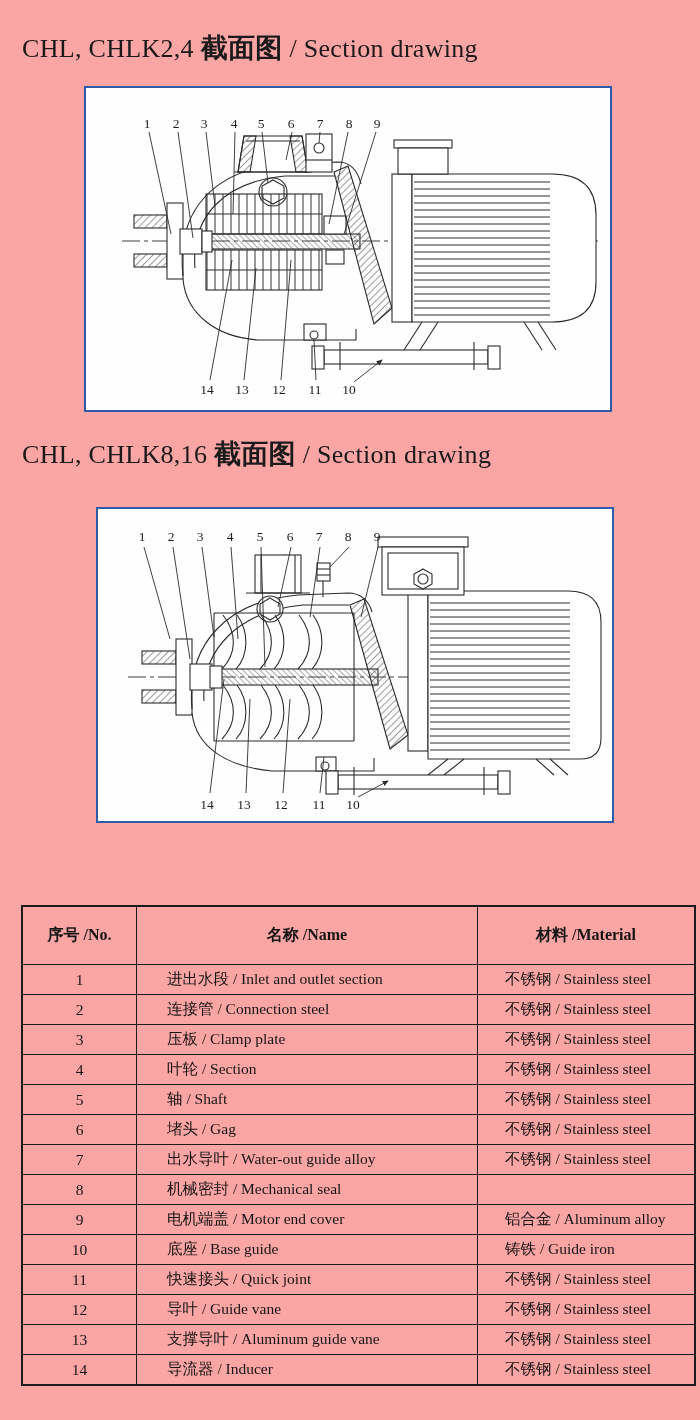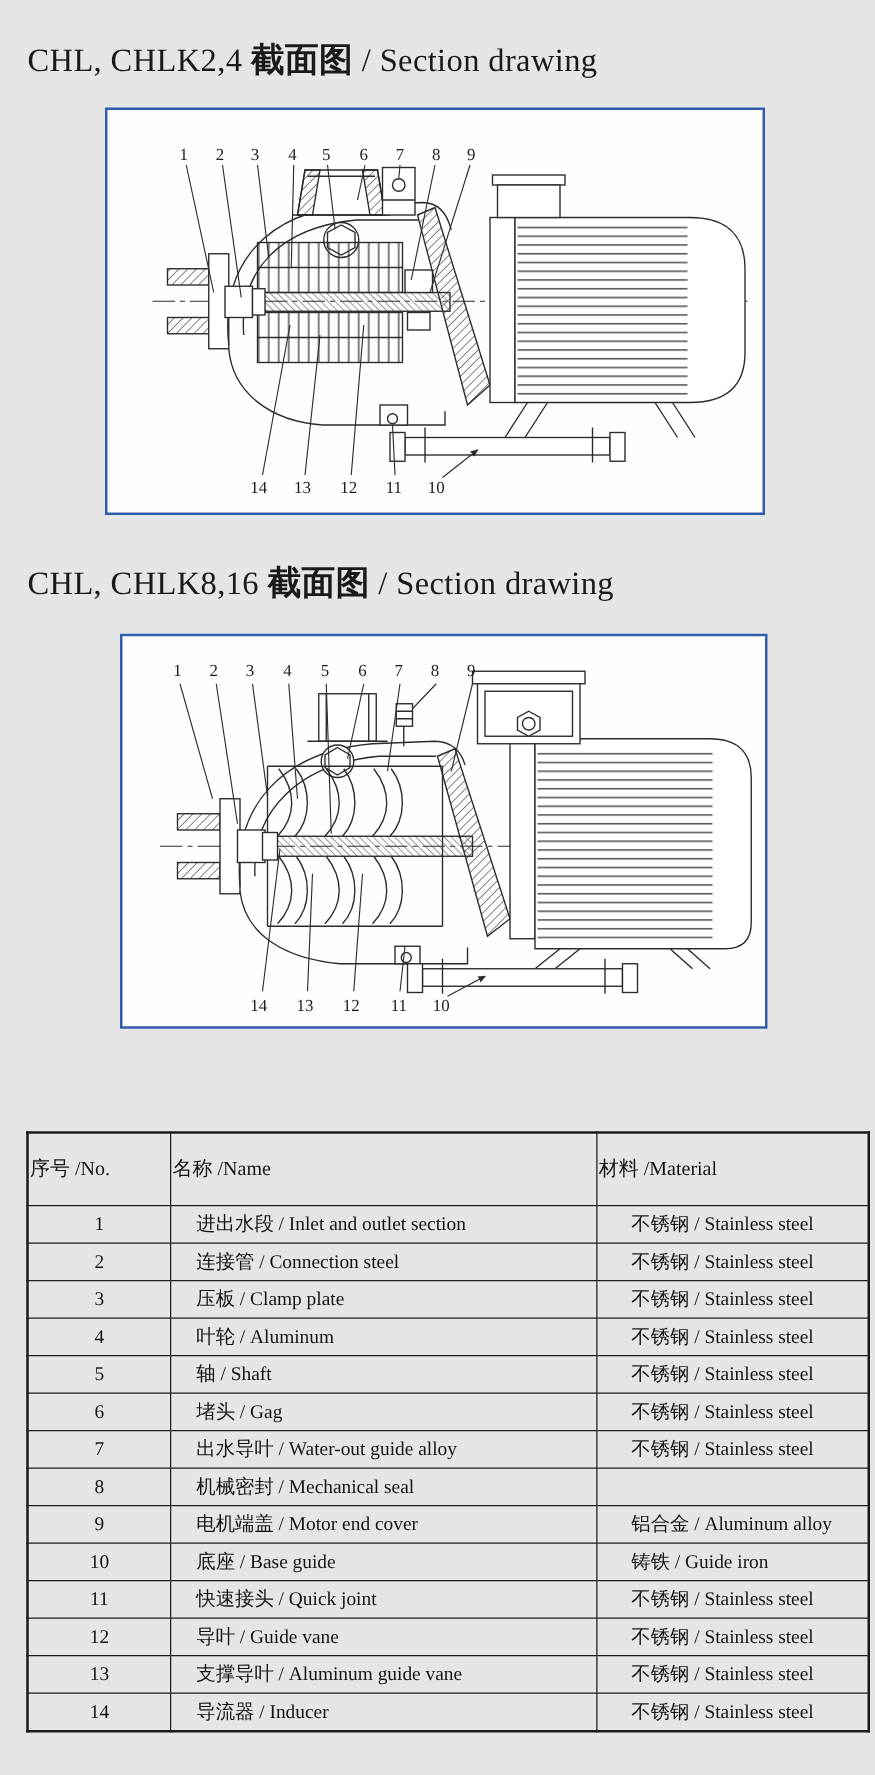--- a/index.html
+++ b/index.html
@@ -1,35 +1,35 @@
 <!DOCTYPE html>
 <html><head>
 <meta charset="utf-8">
 <style>
   html,body{margin:0;padding:0;background:#ffffff;}
   .page{
-    position:relative;width:700px;height:1420px;background:#e5e5e5;
+    position:relative;width:700px;height:1420px;background:#fca5a5;
     font-family:"Liberation Serif","DejaVu Serif",serif;color:#1a1a1a;overflow:hidden;
   }
   .title{position:absolute;left:22px;font-size:26px;letter-spacing:.3px;white-space:nowrap;}
   .title .cjk{font-weight:bold;font-size:27px;}
   .draw-box{position:absolute;border:2px solid #2f5bab;background:#fefefe;box-sizing:border-box;}
   .draw-box svg{display:block;width:100%;height:100%;}
   .mtable{
     position:absolute;left:21px;top:905px;width:663px;border-collapse:collapse;
     table-layout:fixed;font-size:15.5px;color:#151515;
   }
   .mtable,.mtable th,.mtable td{border:1px solid #1c1c1c;}
   .mtable{border:2px solid #1c1c1c;}
-  .mtable th{font-weight:normal;font-size:16px;height:55px;text-align:left;}
+  .mtable th{font-weight:bold;font-size:16px;height:55px;text-align:center;}
   .mtable td{height:29px;padding:0;}
   .col-no{width:111px;text-align:center;}
   .col-name{width:338px;}
   .col-mat{width:214px;margin-top:25px;}
-  .mtable td.col-name{padding-left:20px;margin-left:22px;}
+  .mtable td.col-name{padding-left:30px;margin-left:22px;}
   .mtable td.col-mat{padding-left:27px;}
 </style>
 </head>
 <body>
 
 <div class="page">
 
   <div class="title" style="top:30px;">
     <span>CHL, CHLK2,4 </span><span class="cjk">截面图</span><span> / Section drawing</span>
   </div>
@@ -144,21 +144,21 @@
       <g>
           <text x="121" y="306" text-anchor="middle" font-size="13.5" fill="#1c1c1c" font-family="Liberation Serif, DejaVu Serif, serif">14</text>
           <text x="156" y="306" text-anchor="middle" font-size="13.5" fill="#1c1c1c" font-family="Liberation Serif, DejaVu Serif, serif">13</text>
           <text x="193" y="306" text-anchor="middle" font-size="13.5" fill="#1c1c1c" font-family="Liberation Serif, DejaVu Serif, serif">12</text>
           <text x="229" y="306" text-anchor="middle" font-size="13.5" fill="#1c1c1c" font-family="Liberation Serif, DejaVu Serif, serif">11</text>
           <text x="263" y="306" text-anchor="middle" font-size="13.5" fill="#1c1c1c" font-family="Liberation Serif, DejaVu Serif, serif">10</text>
         </g>
     </svg>
   </div>
 
-  <div class="title" style="top:448px;">
+  <div class="title" style="top:436px;">
     <span>CHL, CHLK8,16 </span><span class="cjk">截面图</span><span> / Section drawing</span>
   </div>
 
   <div class="draw-box" style="left:96px;top:507px;width:518px;height:316px;">
     <svg viewBox="0 0 514 312">
       <g stroke="#2b2b2b" stroke-width="1.1" fill="none">
         <line x1="30" y1="168" x2="502" y2="168" stroke-dasharray="18 4 4 4" stroke-width="0.9"></line>
 
         <rect x="44" y="142" width="34" height="13" fill="url(#h1)"></rect>
         <rect x="44" y="181" width="34" height="13" fill="url(#h1)"></rect>
@@ -289,21 +289,21 @@
           <td class="col-name">连接管 / Connection steel</td>
           <td class="col-mat">不锈钢 / Stainless steel</td>
         </tr>
         <tr>
           <td class="col-no">3</td>
           <td class="col-name">压板 / Clamp plate</td>
           <td class="col-mat">不锈钢 / Stainless steel</td>
         </tr>
         <tr>
           <td class="col-no">4</td>
-          <td class="col-name">叶轮 / Aluminum</td>
+          <td class="col-name">叶轮 / Section</td>
           <td class="col-mat">不锈钢 / Stainless steel</td>
         </tr>
         <tr>
           <td class="col-no">5</td>
           <td class="col-name">轴 / Shaft</td>
           <td class="col-mat">不锈钢 / Stainless steel</td>
         </tr>
         <tr>
           <td class="col-no">6</td>
           <td class="col-name">堵头 / Gag</td>

